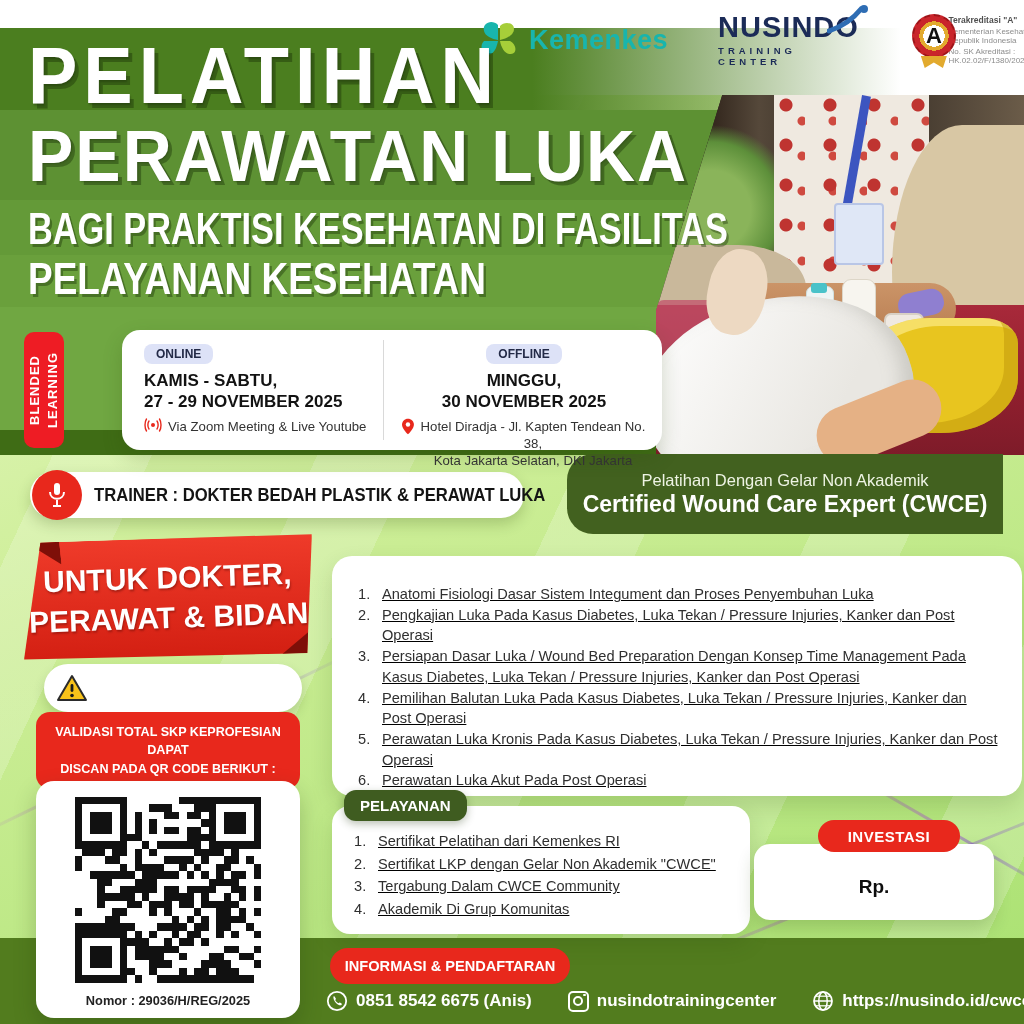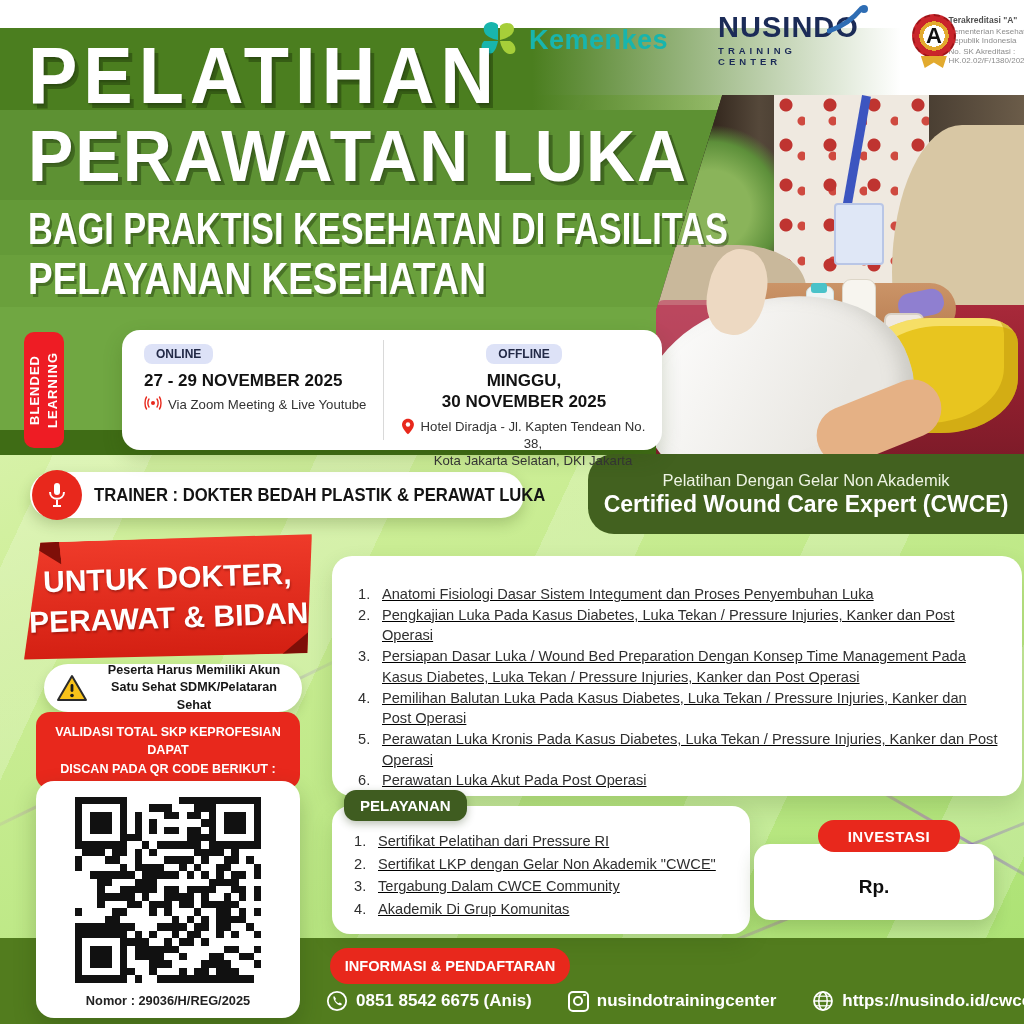--- a/index.html
+++ b/index.html
@@ -97,21 +97,21 @@
   .sched-line{font-size:17px;font-weight:800;color:#121212;line-height:1.25;}
   .meta-row{display:flex;gap:6px;margin-top:5px;font-size:13.2px;color:#333;line-height:1.3;align-items:flex-start;}
 
   
   .trainer-pill{left:30px;top:472px;width:494px;height:46px;background:#fff;border-radius:26px;z-index:6;
     box-shadow:0 6px 14px rgba(40,70,10,.22);}
   .mic-circle{position:absolute;left:2px;top:-2px;width:50px;height:50px;border-radius:50%;background:#e8281c;
     display:flex;align-items:center;justify-content:center;}
   .trainer-text{position:absolute;left:64px;top:0;height:46px;display:flex;align-items:center;
     font-size:17.5px;font-weight:800;color:#141414;transform:scaleX(.95);transform-origin:left center;white-space:nowrap;}
-  .cwce-box{left:588px;top:454px;width:436px;height:80px;background:#42611f;border-radius:26px 0 0 26px;z-index:6;
+  .cwce-box{left:567px;top:454px;width:436px;height:80px;background:#42611f;border-radius:26px 0 0 26px;z-index:6;
     display:flex;flex-direction:column;align-items:center;justify-content:center;}
   .cwce-l1{font-size:16.5px;font-weight:500;color:#eef4e4;}
   .cwce-l2{font-size:23px;font-weight:800;color:#fff;margin-top:1px;}
 
   
   .audience{left:22px;top:538px;width:292px;height:120px;z-index:6;transform:rotate(-2deg);
     background:linear-gradient(180deg,#ef3b2a,#d31f12);
     clip-path:polygon(7% 0,100% 1%,97% 100%,0 97%);
     display:flex;flex-direction:column;align-items:center;justify-content:center;}
   .audience::before{content:"";position:absolute;left:6px;top:-2px;width:34px;height:26px;background:#7e0f08;
@@ -243,20 +243,21 @@
   <div class="abs subtitle sub1">BAGI PRAKTISI KESEHATAN DI FASILITAS</div>
   <div class="abs subtitle sub2">PELAYANAN KESEHATAN</div>
 
   <div class="abs blended-tab">
     <span>BLENDED
 LEARNING</span>
   </div>
   <div class="abs sched-card">
     <div class="sched-col left">
       <span class="badge">ONLINE</span>
+      <div class="sched-line">KAMIS - SABTU,</div>
       <div class="sched-line">27 - 29 NOVEMBER 2025</div>
       <div class="meta-row">
         <svg width="18" height="14" viewBox="0 0 18 14">
           <circle cx="9" cy="7" r="2" fill="#e8281c"></circle>
           <path d="M5 3 C3.5 5,3.5 9,5 11 M13 3 C14.5 5,14.5 9,13 11 M2.5 1 C0.5 4,0.5 10,2.5 13 M15.5 1 C17.5 4,17.5 10,15.5 13" stroke="#e8281c" stroke-width="1.4" fill="none" stroke-linecap="round"></path>
         </svg>
         <span>Via Zoom Meeting &amp; Live Youtube</span>
       </div>
     </div>
     <div class="sched-col right">
@@ -294,23 +295,20 @@
     <div class="aud-line">UNTUK DOKTER,</div>
     <div class="aud-line">PERAWAT &amp; BIDAN</div>
   </div>
 
   <div class="abs warning-pill">
     <svg width="32" height="28" viewBox="0 0 32 28">
       <path d="M16 2 L30 26 L2 26 Z" fill="#f8c21a" stroke="#2b2b2b" stroke-width="2" stroke-linejoin="round"></path>
       <rect x="14.6" y="10" width="2.8" height="8" rx="1.4" fill="#1a1a1a"></rect>
       <circle cx="16" cy="21.5" r="1.8" fill="#1a1a1a"></circle>
     </svg>
-    <div class="warn-text">
-      <span>Peserta Harus Memiliki Akun</span><br><span>Satu Sehat SDMK/Pelataran Sehat</span>
-    </div>
   </div>
 
   <div class="abs qr-wrap">
     <div class="qr-head">
       <span>VALIDASI TOTAL SKP KEPROFESIAN DAPAT</span><br><span>DISCAN PADA QR CODE BERIKUT :</span>
     </div>
     <div class="qr-card">
       <div class="qr-box">
           <i style="grid-area:1/1"></i>
           <i style="grid-area:1/2"></i>
@@ -660,21 +658,21 @@
         <li>Persiapan Dasar Luka / Wound Bed Preparation Dengan Konsep Time Management Pada Kasus Diabetes, Luka Tekan / Pressure Injuries, Kanker dan Post Operasi</li>
         <li>Pemilihan Balutan Luka Pada Kasus Diabetes, Luka Tekan / Pressure Injuries, Kanker dan Post Operasi</li>
         <li>Perawatan Luka Kronis Pada Kasus Diabetes, Luka Tekan / Pressure Injuries, Kanker dan Post Operasi</li>
         <li>Perawatan Luka Akut Pada Post Operasi</li>
         <li>Dll</li>
       </ol>
   </div>
 
   <div class="card fas-card">
     <ol class="nlist">
-        <li>Sertifikat Pelatihan dari Pressure RI</li>
+        <li>Sertifikat Pelatihan dari Kemenkes RI</li>
         <li>Sertifikat LKP dengan Gelar Non Akademik "CWCE"</li>
         <li>Tergabung Dalam CWCE Community</li>
         <li>Akademik Di Grup Komunitas</li>
       </ol>
   </div>
   <div class="chip chip-fas">PELAYANAN</div>
 
   <div class="abs invest-card">
     <span class="invest-cur">Rp.</span>
   </div>

